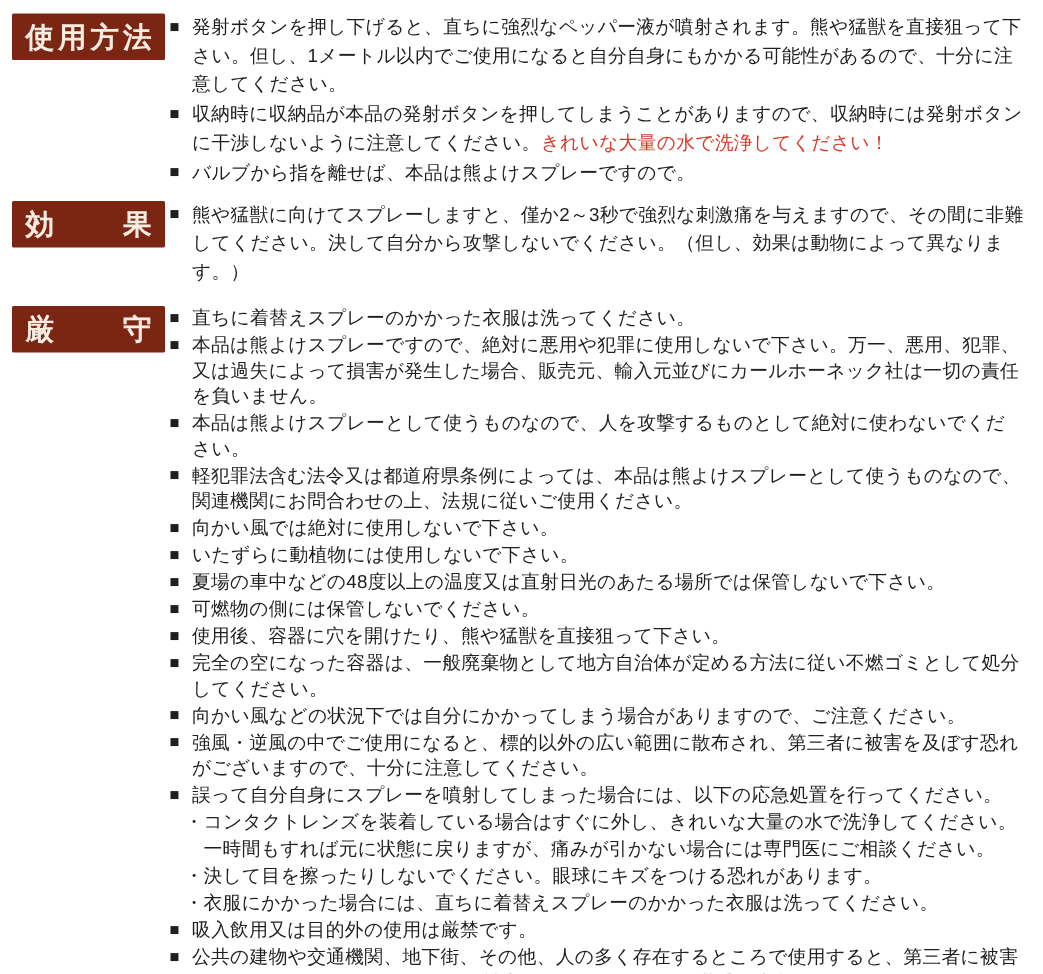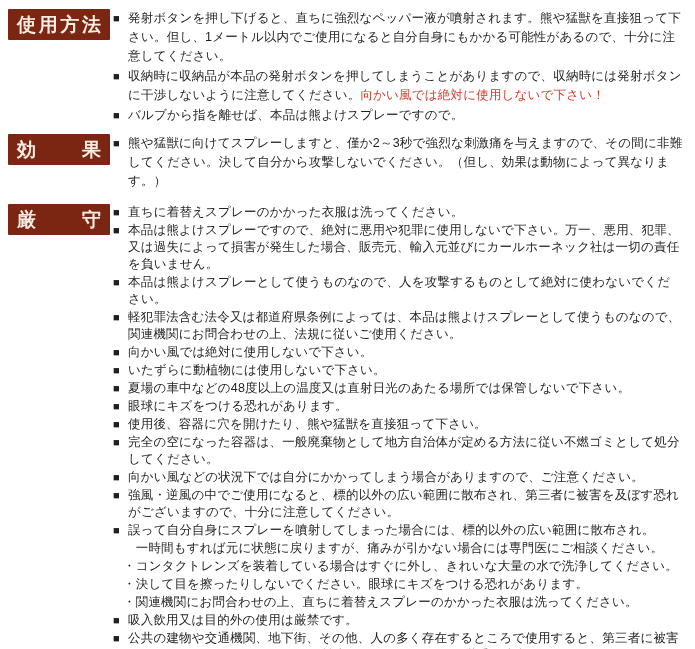--- a/index.html
+++ b/index.html
@@ -82,21 +82,21 @@
     <div class="sec-label-col">
       <div class="label-box">
           <span>使</span>
           <span>用</span>
           <span>方</span>
           <span>法</span>
         </div>
     </div>
     <ul class="items">
         <li class="item"><span class="bullet">■</span><span>発射ボタンを押し下げると、直ちに強烈なペッパー液が噴射されます。熊や猛獣を直接狙って下さい。但し、1メートル以内でご使用になると自分自身にもかかる可能性があるので、十分に注意してください。</span></li>
-        <li class="item"><span class="bullet">■</span><span>収納時に収納品が本品の発射ボタンを押してしまうことがありますので、収納時には発射ボタンに干渉しないように注意してください。</span><span class="red">向かい風では絶対に使用しないで下さい！</span></li>
+        <li class="item"><span class="bullet">■</span><span>収納時に収納品が本品の発射ボタンを押してしまうことがありますので、収納時には発射ボタンに干渉しないように注意してください。</span><span class="red">きれいな大量の水で洗浄してください！</span></li>
         <li class="item"><span class="bullet">■</span><span>バルブから指を離せば、本品は熊よけスプレーですので。</span></li>
       </ul>
   </section>
 
   <section class="sec sec-effect">
     <div class="sec-label-col">
       <div class="label-box">
           <span>効</span>
           <span>果</span>
         </div>
@@ -114,28 +114,28 @@
         </div>
     </div>
     <ul class="items">
         <li class="item"><span class="bullet">■</span><span>直ちに着替えスプレーのかかった衣服は洗ってください。</span></li>
         <li class="item"><span class="bullet">■</span><span>本品は熊よけスプレーですので、絶対に悪用や犯罪に使用しないで下さい。万一、悪用、犯罪、又は過失によって損害が発生した場合、販売元、輸入元並びにカールホーネック社は一切の責任を負いません。</span></li>
         <li class="item"><span class="bullet">■</span><span>本品は熊よけスプレーとして使うものなので、人を攻撃するものとして絶対に使わないでください。</span></li>
         <li class="item"><span class="bullet">■</span><span>軽犯罪法含む法令又は都道府県条例によっては、本品は熊よけスプレーとして使うものなので、関連機関にお問合わせの上、法規に従いご使用ください。</span></li>
         <li class="item"><span class="bullet">■</span><span>向かい風では絶対に使用しないで下さい。</span></li>
         <li class="item"><span class="bullet">■</span><span>いたずらに動植物には使用しないで下さい。</span></li>
         <li class="item"><span class="bullet">■</span><span>夏場の車中などの48度以上の温度又は直射日光のあたる場所では保管しないで下さい。</span></li>
-        <li class="item"><span class="bullet">■</span><span>眼球にキズをつける恐れがあります。</span></li>
+        <li class="item"><span class="bullet">■</span><span>可燃物の側には保管しないでください。</span></li>
         <li class="item"><span class="bullet">■</span><span>使用後、容器に穴を開けたり、熊や猛獣を直接狙って下さい。</span></li>
         <li class="item"><span class="bullet">■</span><span>完全の空になった容器は、一般廃棄物として地方自治体が定める方法に従い不燃ゴミとして処分してください。</span></li>
         <li class="item"><span class="bullet">■</span><span>向かい風などの状況下では自分にかかってしまう場合がありますので、ご注意ください。</span></li>
         <li class="item"><span class="bullet">■</span><span>強風・逆風の中でご使用になると、標的以外の広い範囲に散布され、第三者に被害を及ぼす恐れがございますので、十分に注意してください。</span></li>
-        <li class="item"><span class="bullet">■</span><span>誤って自分自身にスプレーを噴射してしまった場合には、標的以外の広い範囲に散布され。</span></li>
+        <li class="item"><span class="bullet">■</span><span>誤って自分自身にスプレーを噴射してしまった場合には、以下の応急処置を行ってください。</span></li>
+        <li class="subline">・コンタクトレンズを装着している場合はすぐに外し、きれいな大量の水で洗浄してください。</li>
         <li class="subline">　一時間もすれば元に状態に戻りますが、痛みが引かない場合には専門医にご相談ください。</li>
-        <li class="subline">・コンタクトレンズを装着している場合はすぐに外し、きれいな大量の水で洗浄してください。</li>
         <li class="subline">・決して目を擦ったりしないでください。眼球にキズをつける恐れがあります。</li>
-        <li class="subline">・関連機関にお問合わせの上、直ちに着替えスプレーのかかった衣服は洗ってください。</li>
+        <li class="subline">・衣服にかかった場合には、直ちに着替えスプレーのかかった衣服は洗ってください。</li>
         <li class="item"><span class="bullet">■</span><span>吸入飲用又は目的外の使用は厳禁です。</span></li>
         <li class="item"><span class="bullet">■</span><span>公共の建物や交通機関、地下街、その他、人の多く存在するところで使用すると、第三者に被害を及ぼす恐れがございますので、被害を及ぼさないように厳重な注意をしてください。</span></li>
       </ul>
   </section>
 
 </div>
 
 </body></html>

